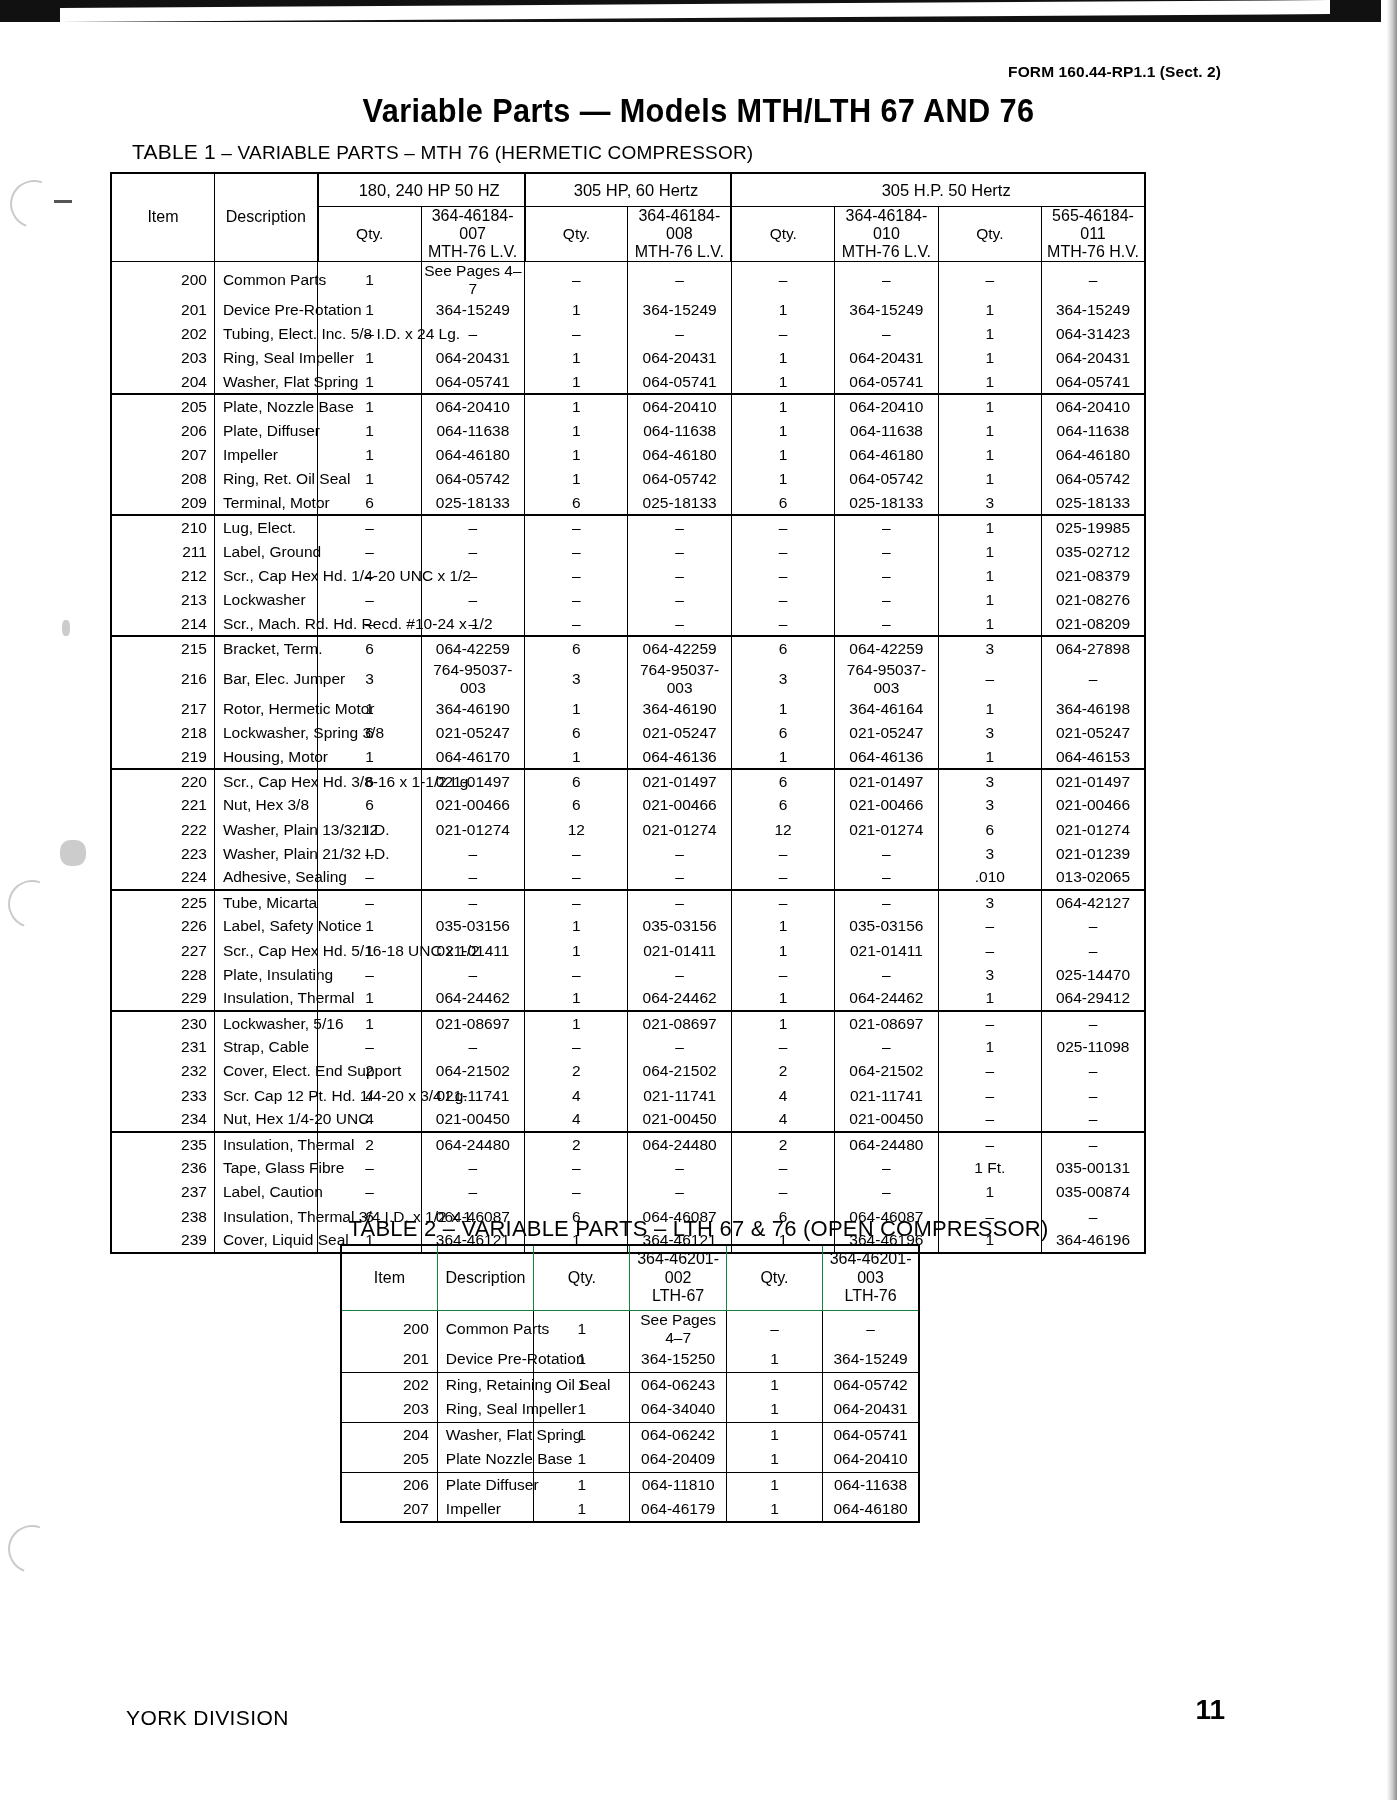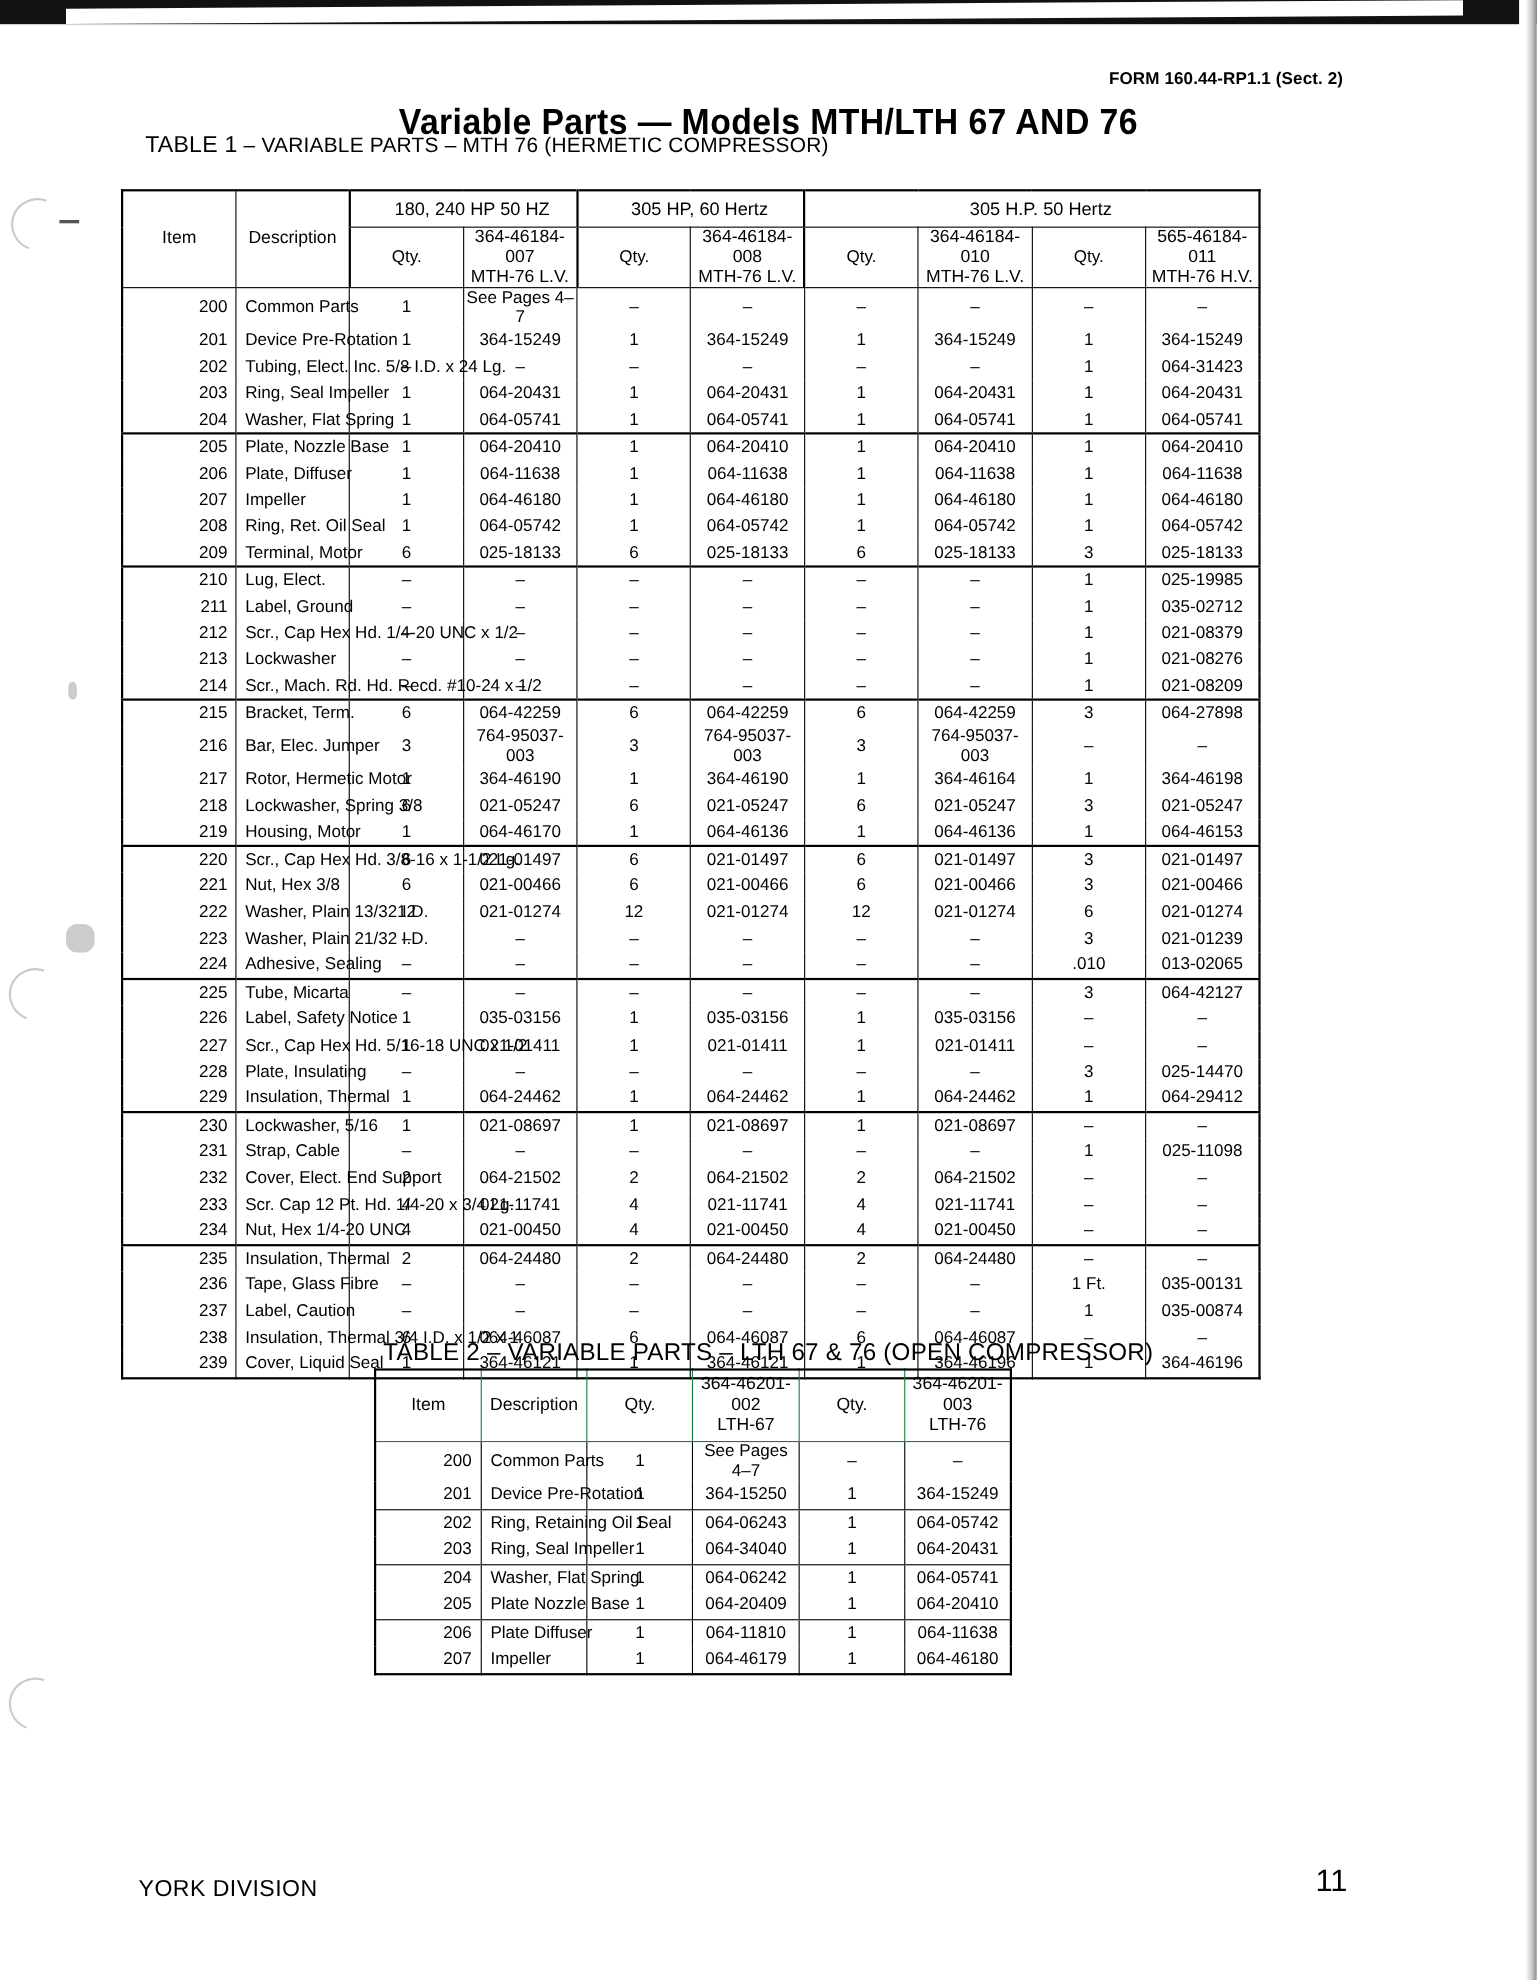--- a/index.html
+++ b/index.html
@@ -73,21 +73,21 @@
     left: 0; right: 0;
     text-align: center;
     font-size: 33px;
     font-weight: bold;
     letter-spacing: .4px;
     transform: scaleX(.93);
   }
   .table1-caption {
     position: absolute;
     left: 132px;
-    top: 120px;
+    top: 140px;
     font-size: 19px;
     letter-spacing: .2px;
     white-space: nowrap;
     text-align: right;
   }
   .table1-caption .big { font-size: 21px; }
 
   .table2-caption {
     position: absolute;
     left: 0; right: 0;
@@ -168,21 +168,21 @@
     left: 126px;
     top: 1706px;
     font-size: 21px;
     letter-spacing: .4px;
   }
   .footer-page {
     position: absolute;
     right: 172px;
     top: 1694px;
     font-size: 28px;
-    font-weight: normal;
+    font-weight: bold;
   }
 </style>
 </head>
 <body>
 
 <div class="page">
 
   <div class="scan-top-bar"></div>
   <div class="scan-right-edge"></div>
   <div class="punch p1"></div>

